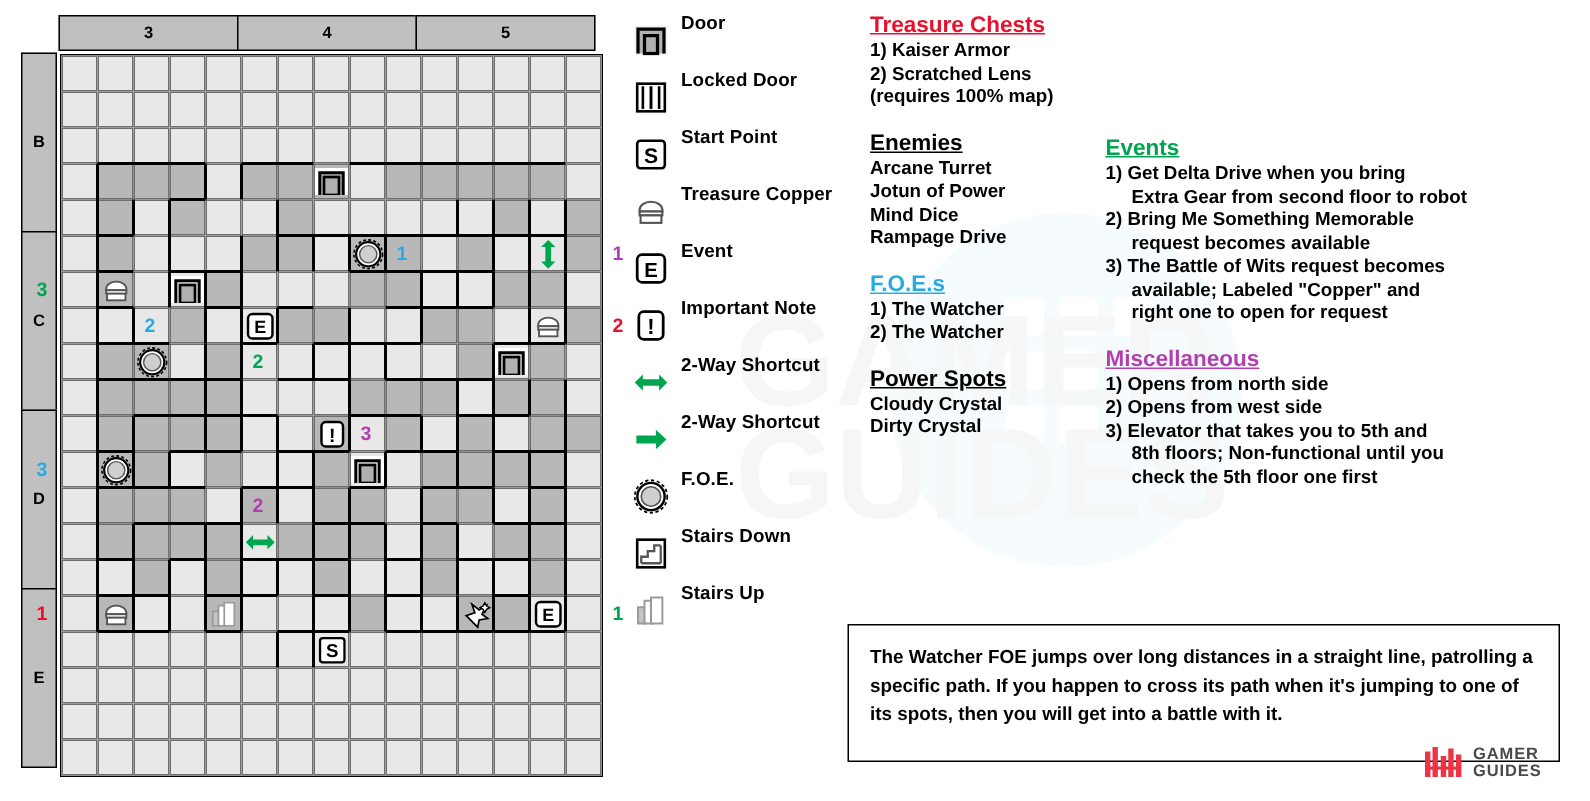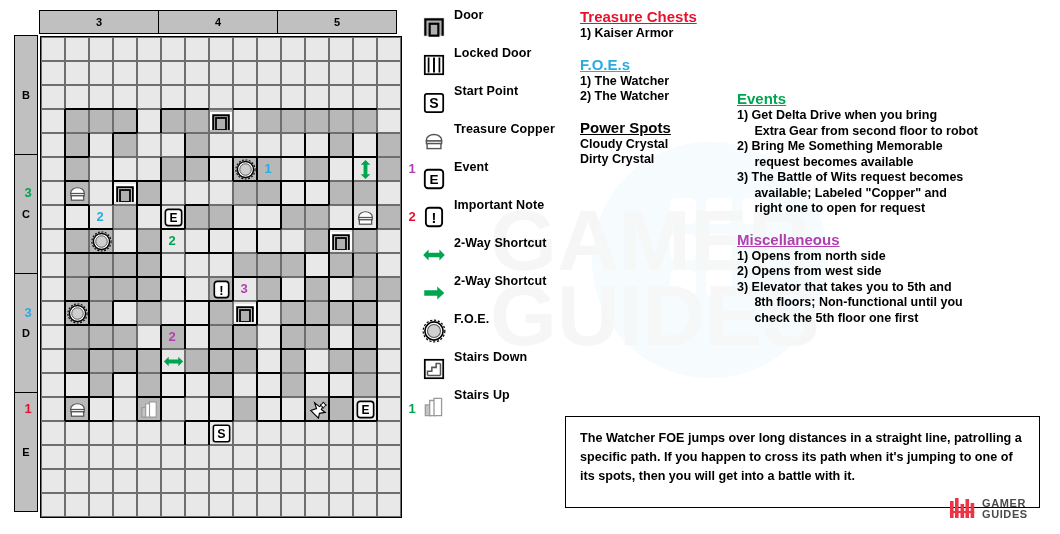--- a/index.html
+++ b/index.html
@@ -780,20 +780,28 @@
         </div>
       </div>
       <div class="leg-lbl">Stairs Up</div>
     </div>
   </div>
 
 <div id="text-left">
   <div class="sec">
     <div class="sec-title red">Treasure Chests</div>
     <div class="li">1) Kaiser Armor</div>
+    <div class="li">2) Scratched Lens (requires 100% map)</div>
+  </div>
+  <div class="sec">
+    <div class="sec-title">Enemies</div>
+    <div class="li">Arcane Turret</div>
+    <div class="li">Jotun of Power</div>
+    <div class="li">Mind Dice</div>
+    <div class="li">Rampage Drive</div>
   </div>
   <div class="sec">
     <div class="sec-title blue">F.O.E.s</div>
     <div class="li">1) The Watcher</div>
     <div class="li">2) The Watcher</div>
   </div>
   <div class="sec">
     <div class="sec-title">Power Spots</div>
     <div class="li">Cloudy Crystal</div>
     <div class="li">Dirty Crystal</div>

